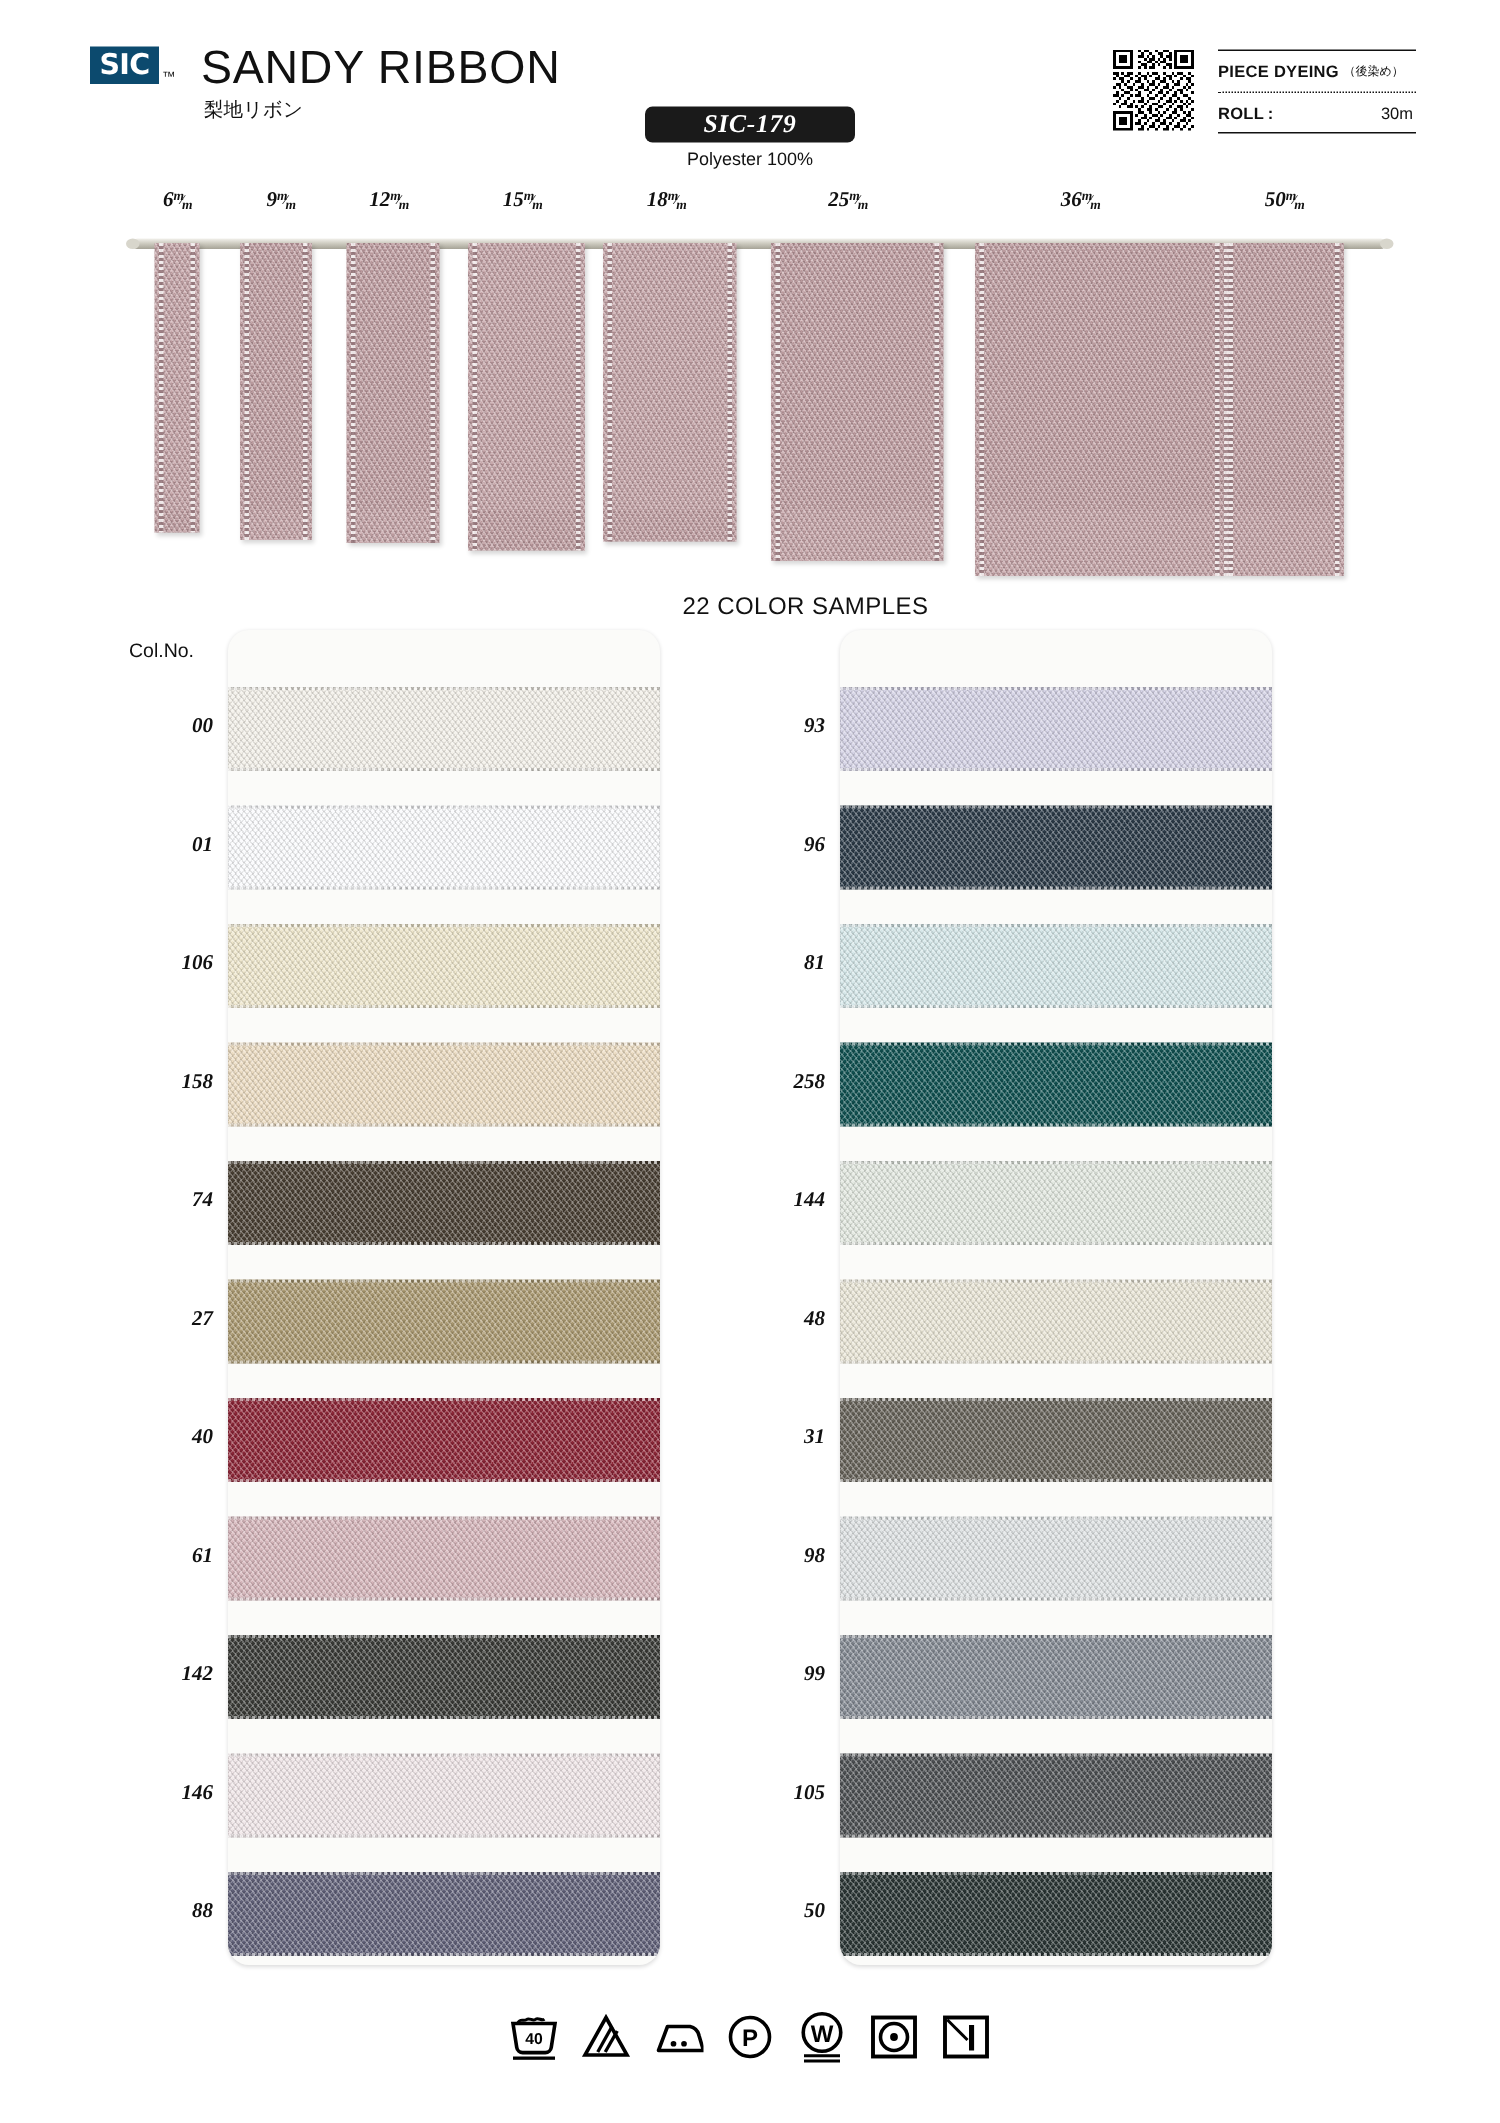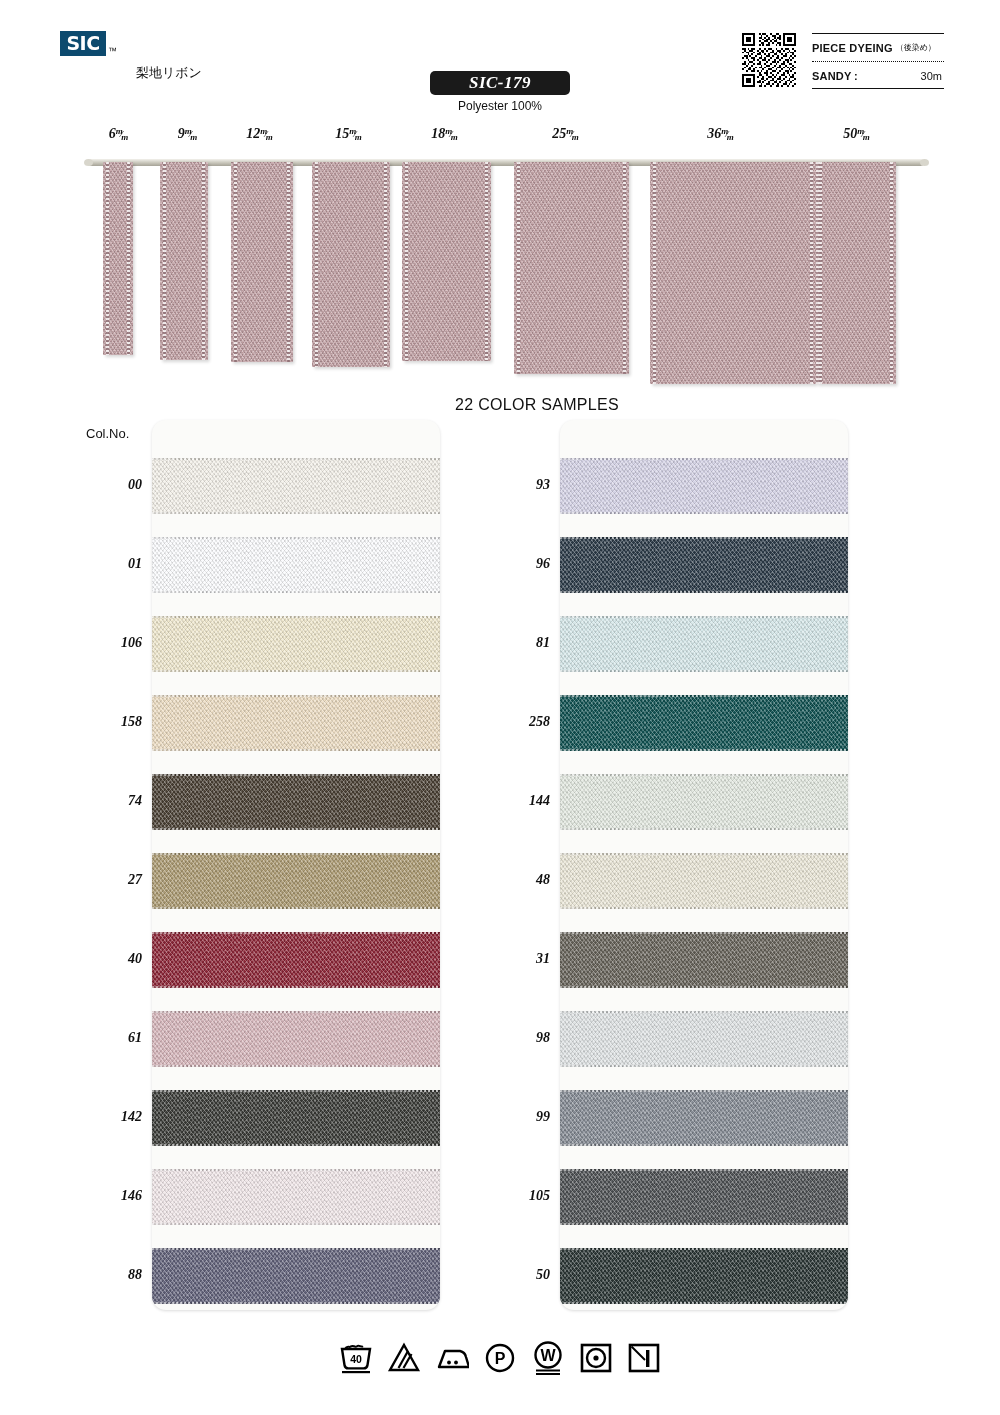--- a/index.html
+++ b/index.html
@@ -271,20 +271,21 @@
     gap: 14px;
   }
   .care-sym { width: 34px; height: 36px; }
 </style>
 </head>
 <body>
 
 <div class="header">
   <div class="logo-box">SIC</div>
   <div class="logo-tm">™</div>
+  <div class="brand-title">SANDY RIBBON</div>
   <div class="brand-sub">梨地リボン</div>
 
   <div class="code-badge">SIC-179</div>
   <div class="composition">Polyester 100%</div>
 
   <svg class="qr" viewBox="0 0 29 29" shape-rendering="crispEdges">
     <rect width="29" height="29" fill="#fff"></rect>
     <g fill="#000">
       <path d="M0 0h7v7H0zM1 1v5h5V1z"></path>
         <rect x="2" y="2" width="3" height="3"></rect>
@@ -504,21 +505,21 @@
         <rect x="27" y="28" width="1" height="1"></rect>
     </g>
   </svg>
 
   <div class="specs">
     <div class="spec-row first">
       <span class="spec-label">PIECE DYEING</span>
       <span class="spec-jp">（後染め）</span>
     </div>
     <div class="spec-row">
-      <span class="spec-label">SANDY :</span>
+      <span class="spec-label">ROLL :</span>
       <span class="spec-val">30m</span>
     </div>
   </div>
 </div>
 
 <div class="rack">
   <div class="rail"></div>
   <div class="rail-cap" style="left:84px;"></div>
   <div class="rail-cap" style="left:920px;"></div>
   <div id="rack-items">

